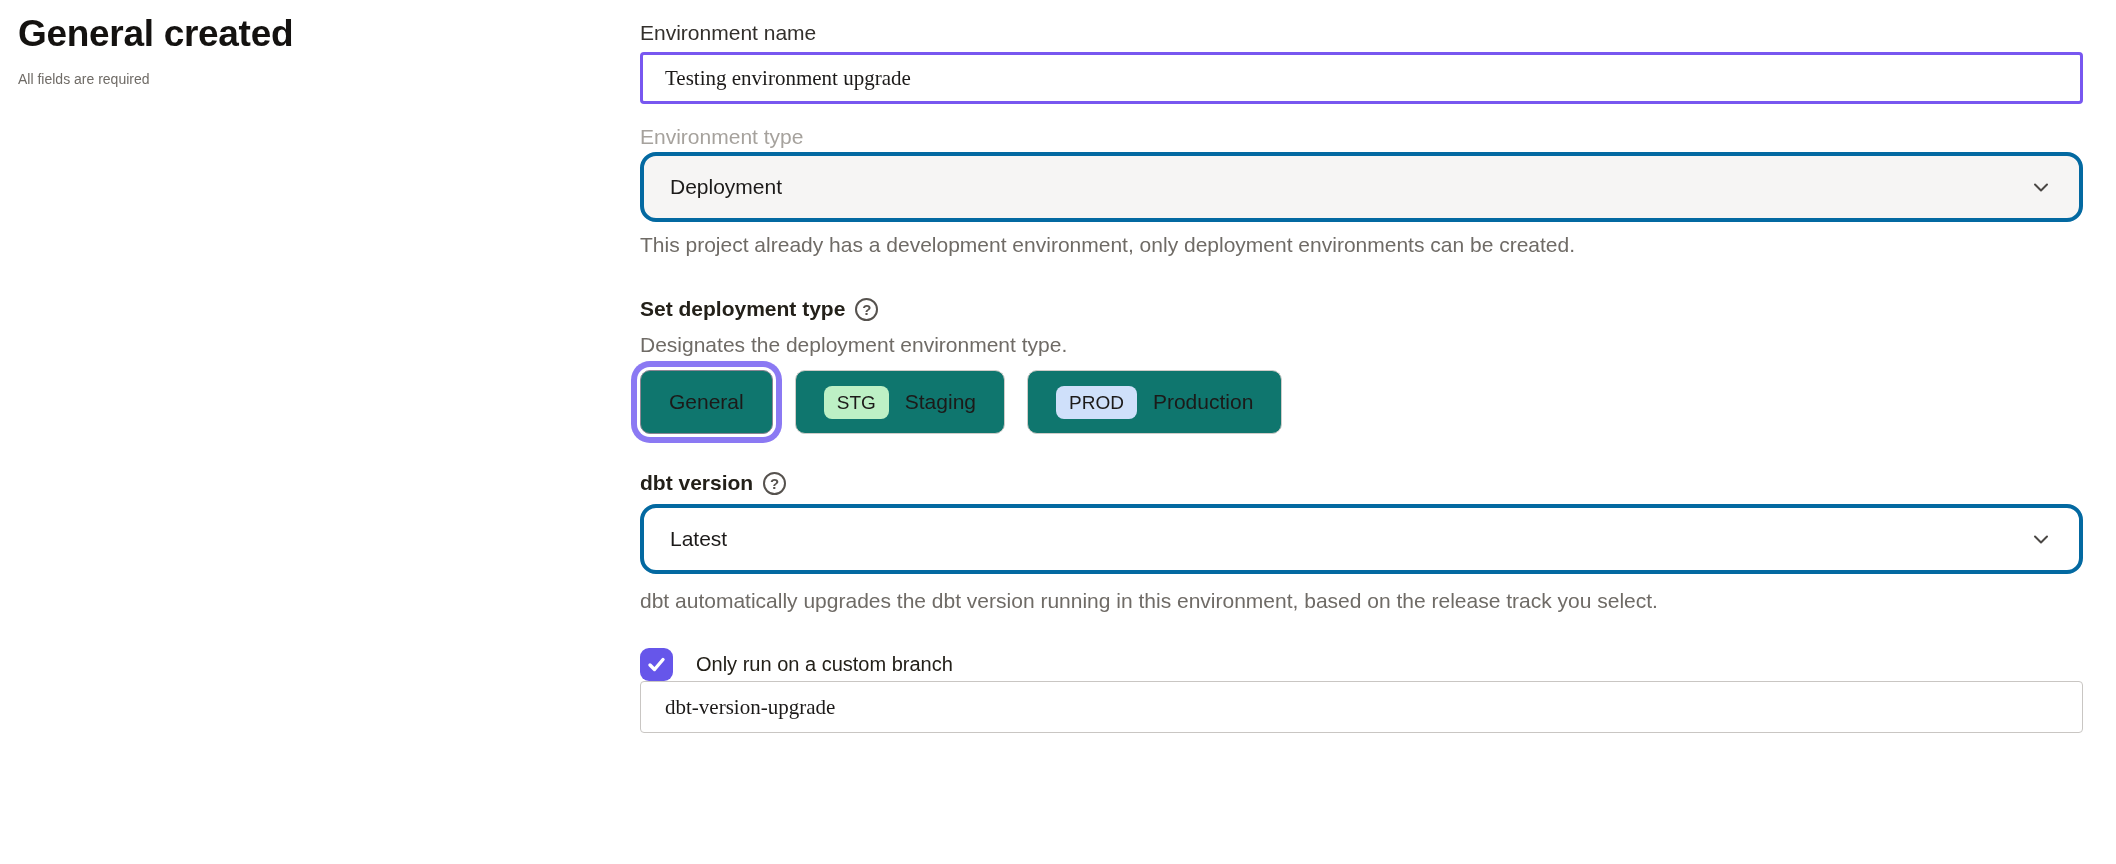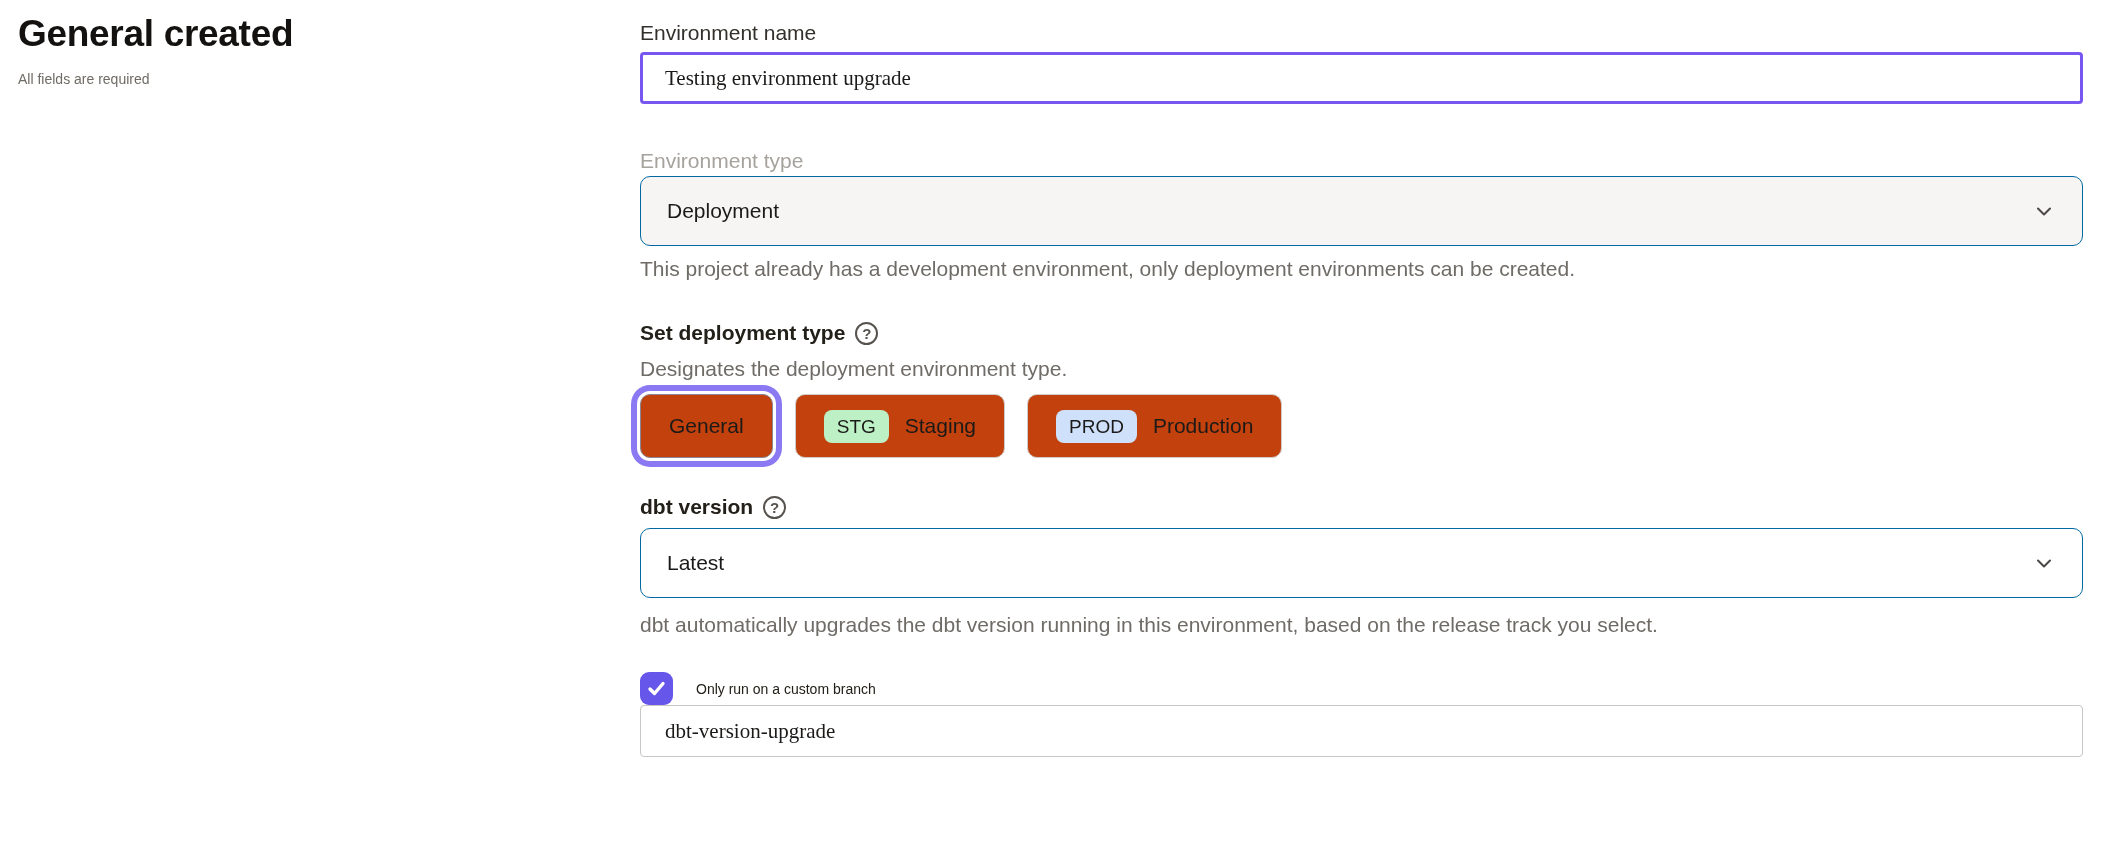--- a/index.html
+++ b/index.html
@@ -36,65 +36,65 @@
     display: block; width: 100%; height: 52px;
     font-family: Liberation Serif, serif;
     font-size: 21px; color: #1c1a19;
     padding: 0 24px;
     border: 1px solid #c9c6c3; border-radius: 4px;
     background: #ffffff; outline: none;
   }
   .txt.focused { border: 3px solid #7857f0; padding: 0 22px; }
 
   .select {
-    height: 70px; border: 1px solid #0369a1; border-radius: 10px;
+    height: 70px; border: 4px solid #0369a1; border-radius: 16px;
     display: flex; align-items: center; justify-content: space-between;
     padding: 0 26px; font-size: 21px; background: #ffffff; cursor: pointer;
   }
   .select.muted { background: #f6f5f4; }
   .chevron { width: 24px; height: 24px; flex: 0 0 auto; }
 
   .help-icon {
     width: 23px; height: 23px; border: 2px solid #56524e; border-radius: 50%;
     display: inline-flex; align-items: center; justify-content: center;
     font-size: 15px; font-weight: 700; color: #56524e; cursor: pointer;
     flex: 0 0 auto;
   }
 
   .btn-row { display: flex; align-items: center; gap: 22px; }
   .type-btn {
     height: 64px; padding: 0 28px;
     display: inline-flex; align-items: center; gap: 16px;
-    background: #c2410c; border: 1px solid #cfccc9; border-radius: 10px;
+    background: #0f766e; border: 1px solid #cfccc9; border-radius: 10px;
     font-family: "Liberation Sans", sans-serif; font-size: 21px; color: #1c1a19;
     cursor: pointer;
   }
   .type-btn.selected {
     border-color: #8b8694;
     box-shadow: 0 0 0 3px #ffffff, 0 0 0 9px #8b79f3;
   }
   .badge {
     font-size: 19px; font-weight: 400; color: #1c1a19;
     padding: 7px 13px; border-radius: 8px; line-height: 1;
   }
   .badge.stg { background: #bdf0c5; }
   .badge.prod { background: #cfe0fa; }
 
   .check-row { display: flex; align-items: center; }
   .checkbox {
     width: 33px; height: 33px; border-radius: 9px; background: #6656ea;
     display: inline-flex; align-items: center; justify-content: center;
     cursor: pointer; flex: 0 0 auto;
   }
-  .check-label { font-size: 14px; font-weight: 500; color: #232019; margin-left: 23px; }
+  .check-label { font-size: 20px; font-weight: 500; color: #232019; margin-left: 23px; }
 
   
   .m-label1 { margin-top: 20px; }
   .m-input1 { margin-top: 6px; }
-  .m-label2 { margin-top: 44px; }
+  .m-label2 { margin-top: 20px; }
   .m-select1 { margin-top: 2px; }
   .m-helper1 { margin-top: 10px; }
   .m-label3 { margin-top: 38px; }
   .m-helper3 { margin-top: 10px; }
   .m-btnrow { margin-top: 12px; }
   .m-label4 { margin-top: 36px; }
   .m-select2 { margin-top: 8px; }
   .m-helper4 { margin-top: 14px; }
   .m-checkrow { margin-top: 34px; }
   .m-label5 { margin-top: 28px; }

